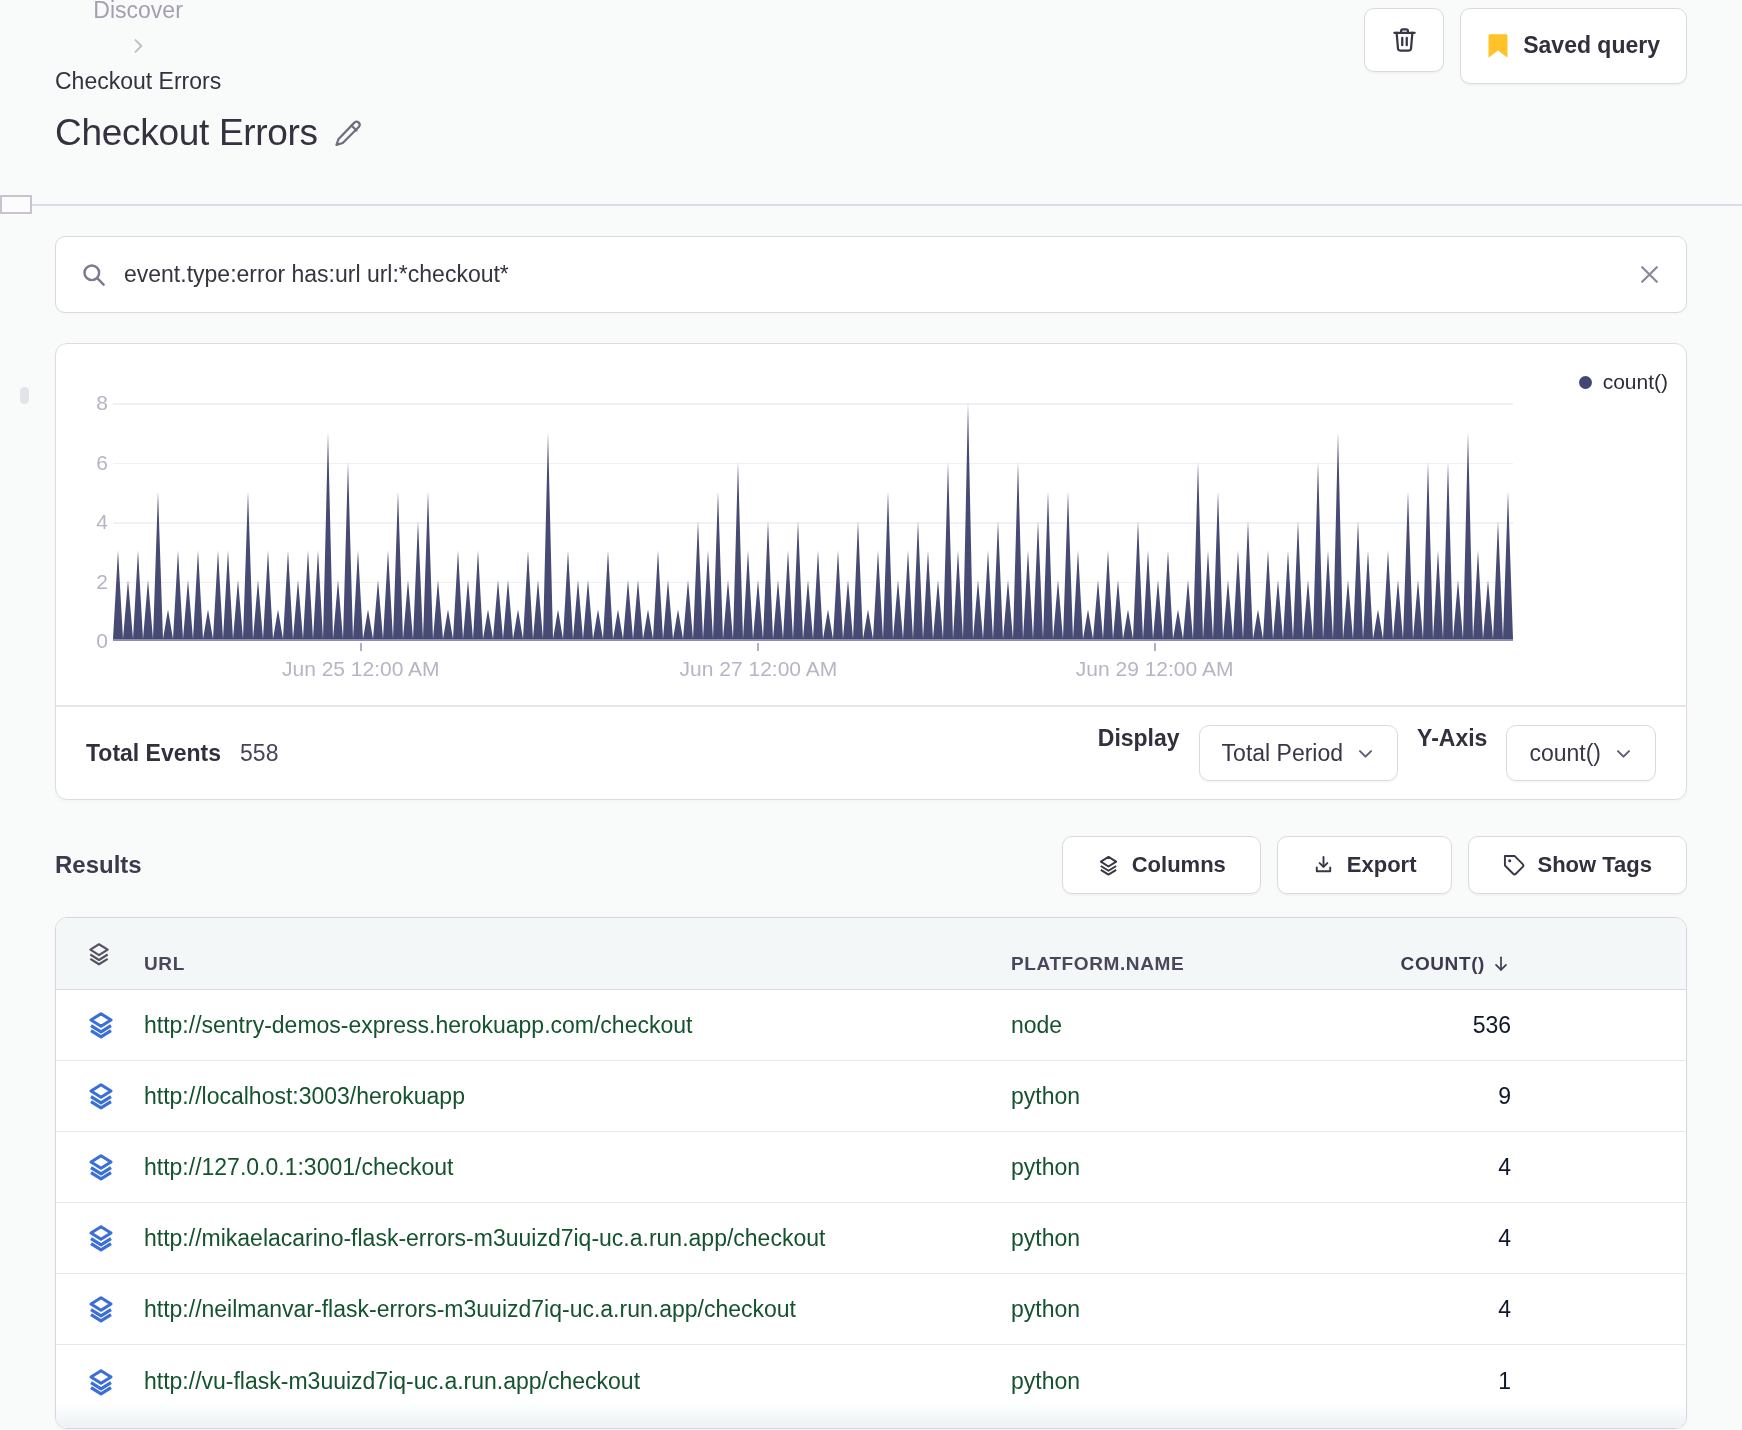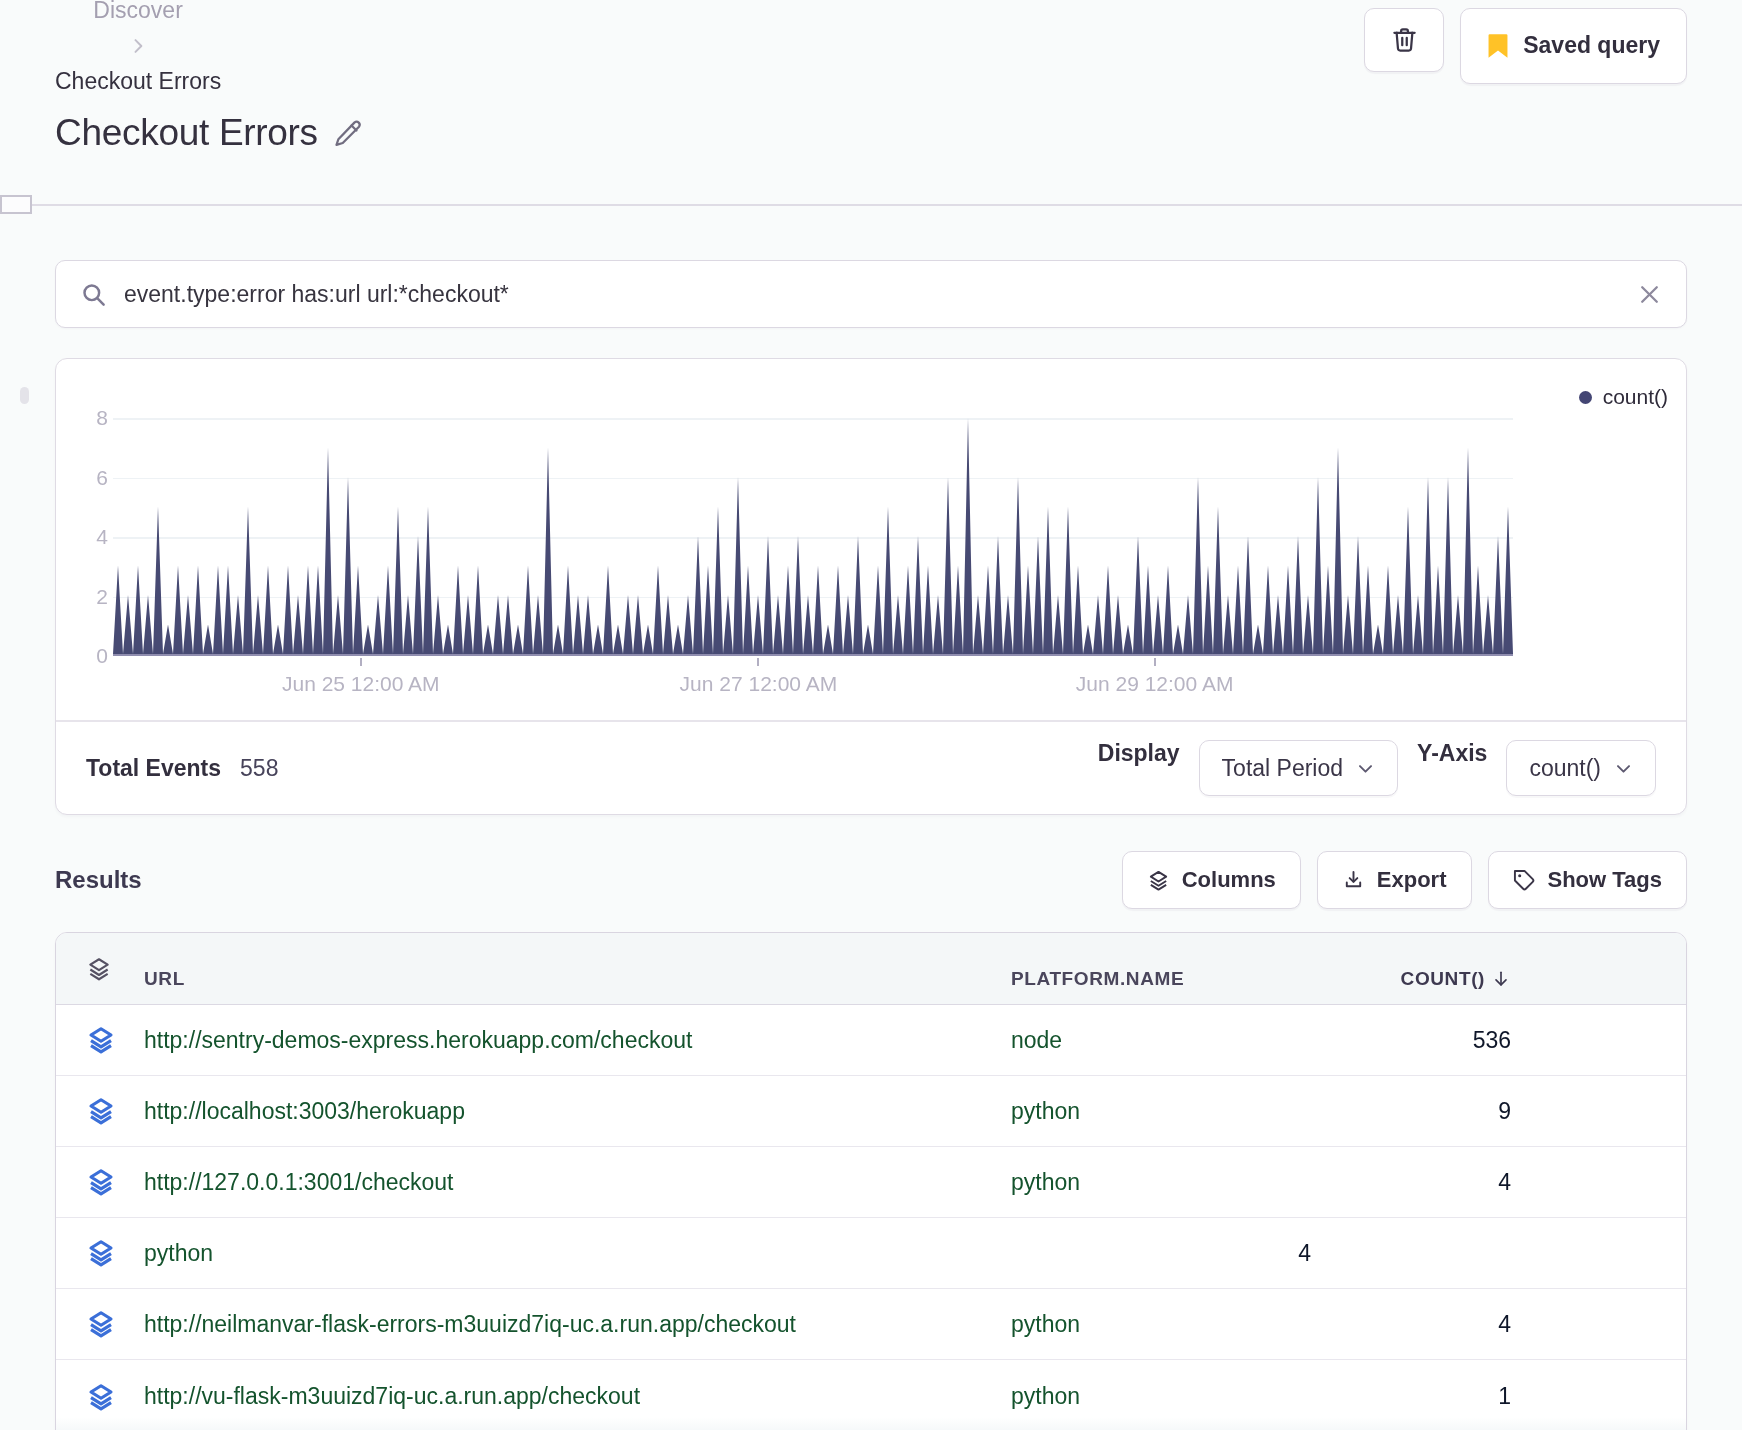--- a/index.html
+++ b/index.html
@@ -34,21 +34,21 @@
   .page-title { font-size:37px; font-weight:400; color:#35313f; letter-spacing:-0.3px; }
   .edit-icon { color:#716d80; cursor:pointer; }
 
   
   .page-divider { position:absolute; left:0; right:0; top:204px; height:2px; background:#dfdce5; }
   .divider-handle { position:absolute; left:0; top:195px; width:32px; height:19px; background:#fcfcfd; border:2px solid #c7c4d0; }
   .scroll-pill { position:absolute; left:20px; top:387px; width:9px; height:17px; border-radius:5px; background:#e4e3e9; }
 
   
   .search-bar {
-    margin-top:102px; height:68px; background:#fff;
+    margin-top:78px; height:77px; background:#fff;
     border:1.5px solid #dcd8e2; border-radius:10px;
     display:flex; align-items:center; padding:0 24px; gap:17px;
     box-shadow:0 1px 2px rgba(45,35,70,0.03);
   }
   .search-icon { color:#7d7992; }
   .search-input {
     flex:1; border:none; outline:none; background:transparent;
     font:inherit; font-size:23px; color:#37343f;
   }
   .clear-icon { color:#8d899d; cursor:pointer; }
@@ -80,21 +80,21 @@
     height:56px; padding:0 22px; background:#fff; border:1.5px solid #dcd8e2;
     border-radius:10px; display:flex; align-items:center; gap:13px;
     font-size:23px; color:#3a3547; cursor:pointer; box-shadow:0 2px 1px rgba(45,35,70,0.03);
   }
   .chev-down { color:#5d5970; }
 
   
   .results-row { margin-top:35px; display:flex; justify-content:space-between; align-items:center; height:60px; }
   .results-heading { font-size:24px; font-weight:700; color:#3d3950; }
   .results-buttons { display:flex; gap:16px; }
-  .btn-small { height:58px; padding:0 24px; gap:12px; font-size:22px; font-weight:700; color:#332f3e; }
+  .btn-small { height:58px; padding:0 34px; gap:12px; font-size:22px; font-weight:700; color:#332f3e; }
   .btn-small .icon { color:#3a3547; }
 
   
   .table-panel {
     margin-top:22px; background:#fff; border:1.5px solid #d9d5e0; border-radius:12px;
     overflow:hidden; position:relative; box-shadow:0 2px 3px rgba(45,35,70,0.03);
   }
   .tgrid { display:grid; grid-template-columns:58px 867px 300px 200px 1fr; align-items:center; padding-left:30px; }
   .thead { height:72px; background:#f4f7f8; border-bottom:1.5px solid #dcd9e3; }
   .th { font-size:19px; font-weight:700; color:#4a465c; letter-spacing:0.6px;margin-top:21px; }
@@ -335,20 +335,21 @@
   </div>
 
   <div class="tgrid trow">
     <span class="icon row-icon">
       <svg width="30" height="30" viewBox="0 0 24 24" fill="none" stroke="currentColor" stroke-width="2.5" stroke-linejoin="round">
               <path d="M12 3l8 5-8 5-8-5 8-5z"></path>
               <path d="M4 12.5l8 5 8-5"></path>
               <path d="M4 16.5l8 5 8-5"></path>
             </svg>
     </span>
+    <span class="c-url">http://mikaelacarino-flask-errors-m3uuizd7iq-uc.a.run.app/checkout</span>
     <span class="c-platform">python</span>
     <span class="c-count">4</span>
     <span></span>
   </div>
 
   <div class="tgrid trow">
     <span class="icon row-icon">
       <svg width="30" height="30" viewBox="0 0 24 24" fill="none" stroke="currentColor" stroke-width="2.5" stroke-linejoin="round">
               <path d="M12 3l8 5-8 5-8-5 8-5z"></path>
               <path d="M4 12.5l8 5 8-5"></path>

